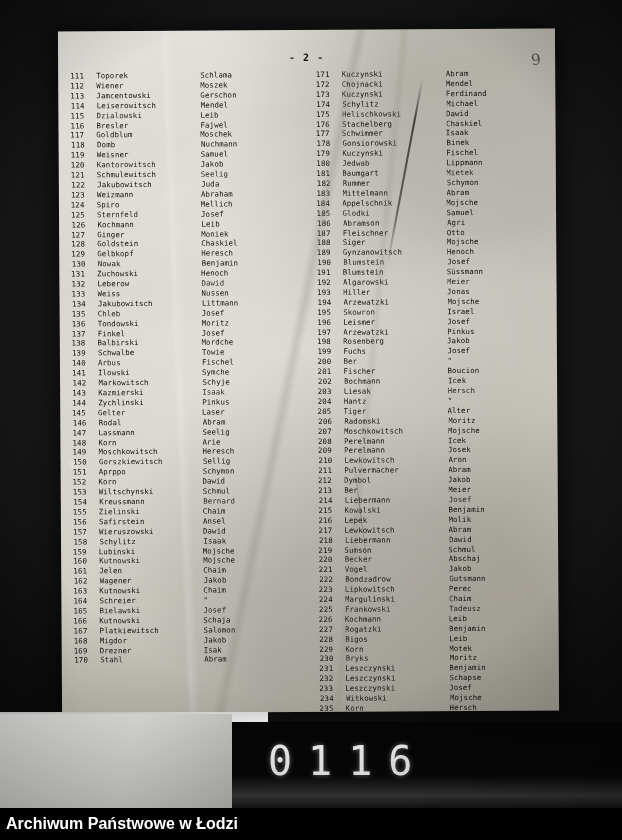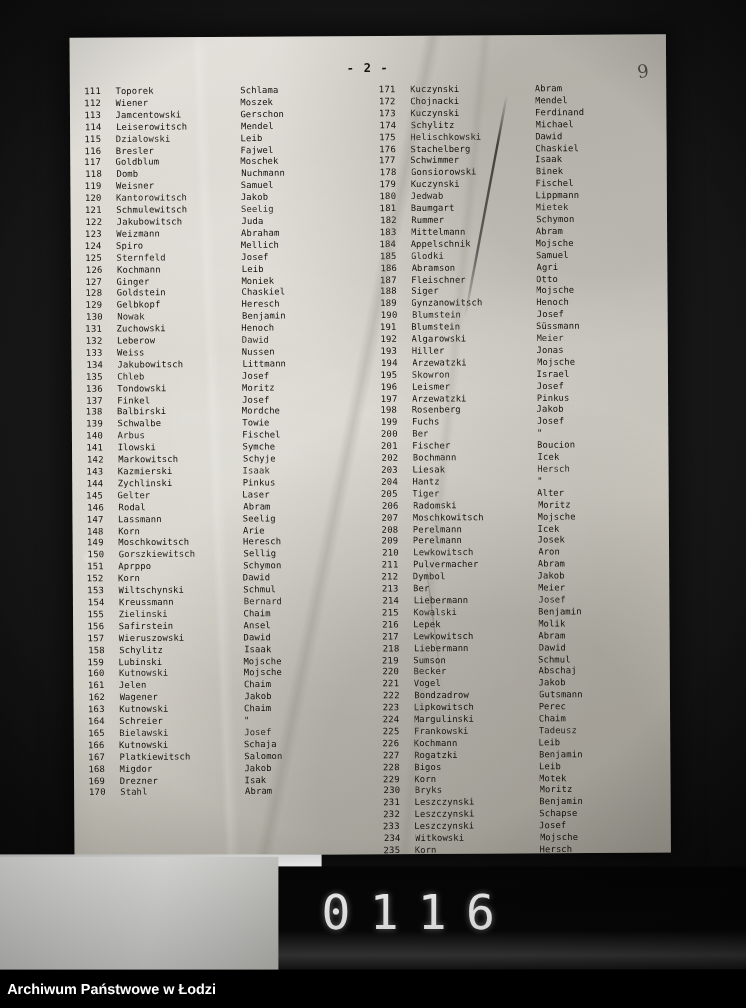--- a/index.html
+++ b/index.html
@@ -242,21 +242,21 @@
     width: 622px;
     height: 32px;
     background: #000;
     display: flex;
     align-items: center;
   }
   .credit-text {
     padding-left: 6px;
     color: #ffffff;
     font-family: "Liberation Sans", sans-serif;
-    font-size: 12px;
+    font-size: 16px;
     font-weight: 700;
   }
 
   
   .vignette {
     position: absolute;
     inset: 0;
     pointer-events: none;
     background: radial-gradient(ellipse 95% 75% at 50% 42%, rgba(0,0,0,0) 55%, rgba(0,0,0,0.45) 100%);
   }

